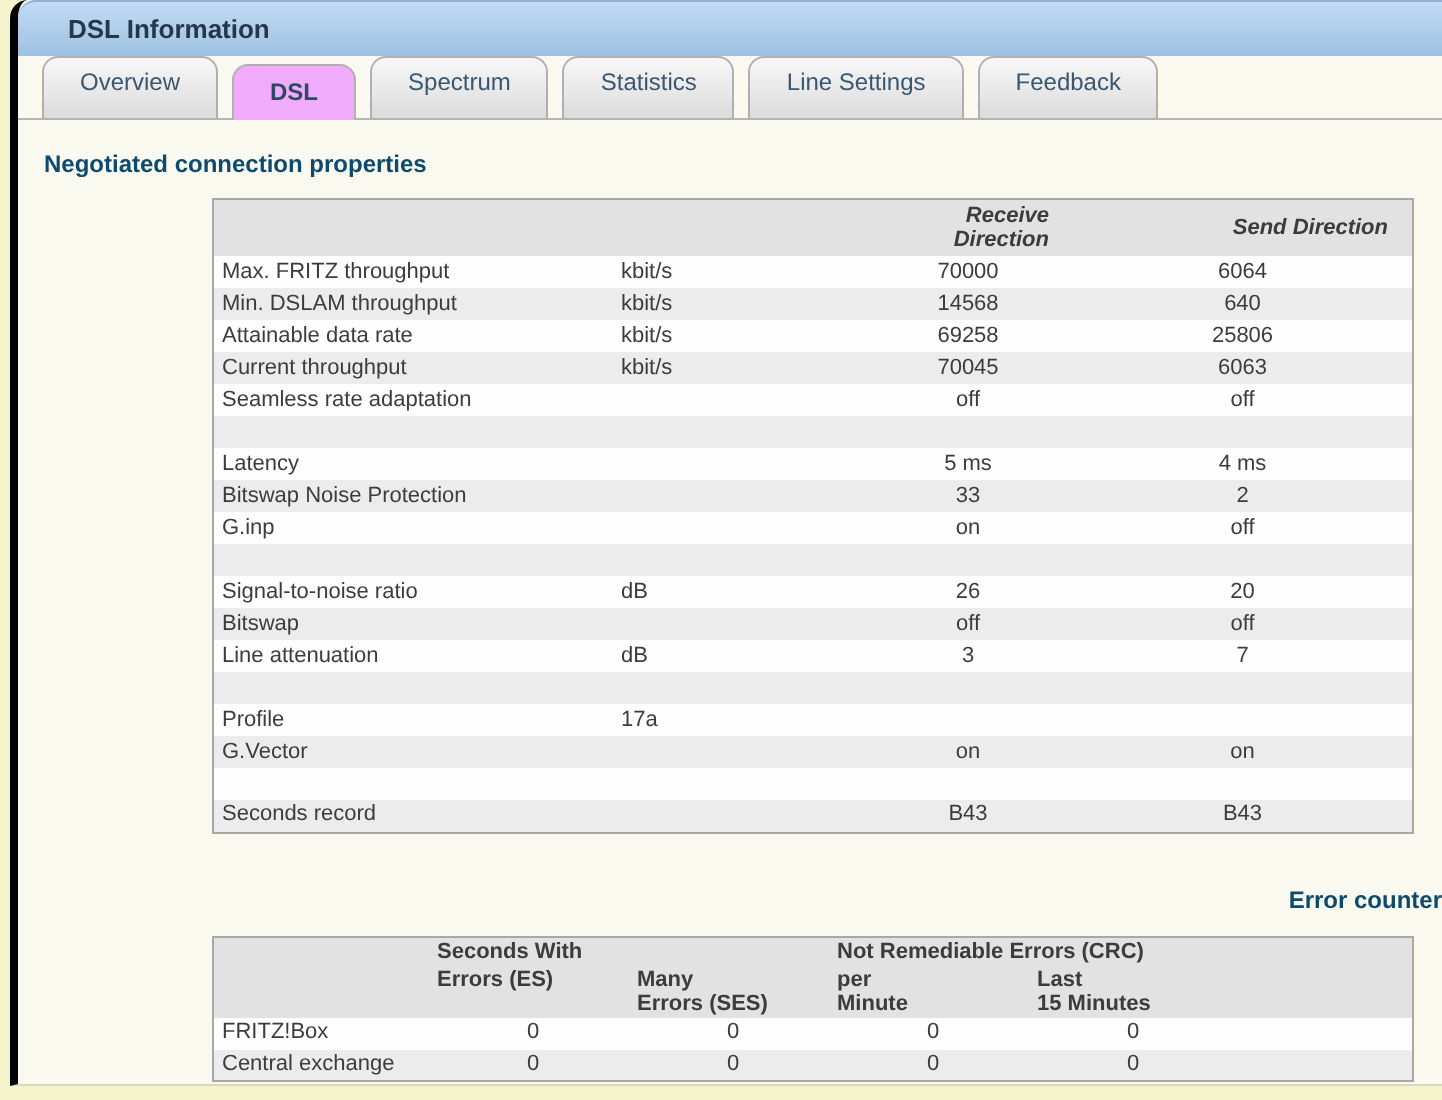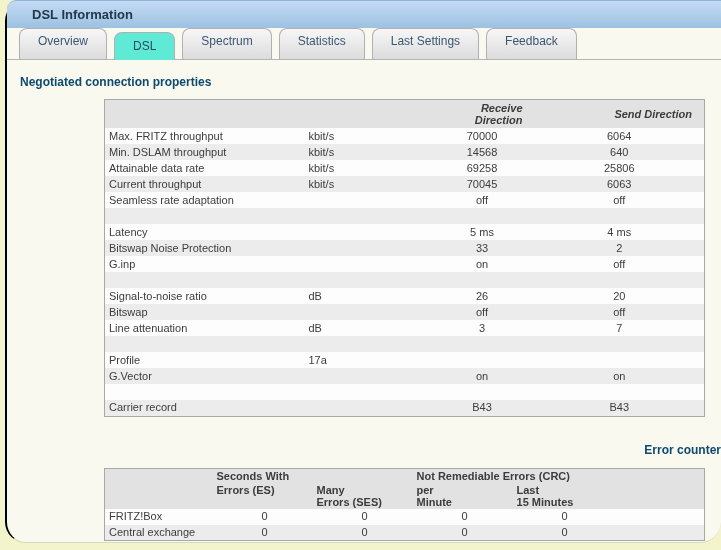--- a/index.html
+++ b/index.html
@@ -9,24 +9,23 @@
     background: #f4f4cc;
     font-family: "Liberation Sans", sans-serif;
     position: relative;
     overflow: hidden;
   }
   .panel {
     position: absolute;
     left: 5px; top: 0; right: 0;
     height: 543px;
     background: #faf9f0;
-    border-left: 2px solid #000000;
+    border-left: 4px solid #000000;
     border-bottom: 1px solid #d9d9c2;
     border-top-left-radius: 9px;
-    border-radius: 21px;
   }
   .titlebar {
     height: 28px;
     background: linear-gradient(to bottom, #c3dbf4, #9dc1e1);
     border-top: 1px solid #8fb2d6;
     border-top-left-radius: 9px;
   }
   .titlebar .title {
     display: block;
     padding-left: 25px;
@@ -56,22 +55,22 @@
     border: 1px solid #b0b0b0;
     border-bottom: none;
     border-radius: 8px 8px 0 0;
     cursor: pointer;
     white-space: nowrap;
   }
   .tab.active {
     height: 28px;
     line-height: 27px;
     margin-bottom: -1px;
-    background: #5eead4;
-    font-weight: normal;
+    background: #f0abfc;
+    font-weight: bold;
     color: #2e4a62;
     position: relative;
     z-index: 2;
   }
   .content {
     position: absolute;
     top: 60px; left: 0; right: 0; bottom: 0;
     padding: 0 0 0 13px;
   }
   .section-title {
@@ -116,21 +115,21 @@
 
   <div class="titlebar">
     <span class="title">DSL Information</span>
   </div>
 
   <div class="tabstrip">
     <span class="tab">Overview</span>
     <span class="tab active">DSL</span>
     <span class="tab">Spectrum</span>
     <span class="tab">Statistics</span>
-    <span class="tab">Last Settings</span>
+    <span class="tab">Line Settings</span>
     <span class="tab">Feedback</span>
   </div>
 
   <div class="content">
 
     <h2 class="section-title">Negotiated connection properties</h2>
 
     <table class="t1">
       <colgroup>
         <col style="width:200px">
@@ -243,21 +242,21 @@
             <td>on</td>
             <td>on</td>
           </tr>
           <tr>
             <td></td>
             <td></td>
             <td></td>
             <td></td>
           </tr>
           <tr>
-            <td>Carrier record</td>
+            <td>Seconds record</td>
             <td></td>
             <td>B43</td>
             <td>B43</td>
           </tr>
         </tbody>
     </table>
 
     <h2 class="section-title err-title">Error counter</h2>
 
     <table class="t2">

